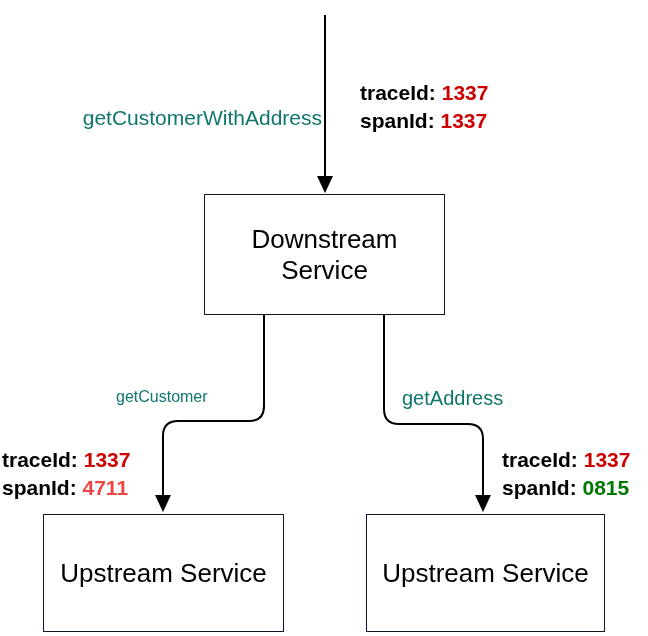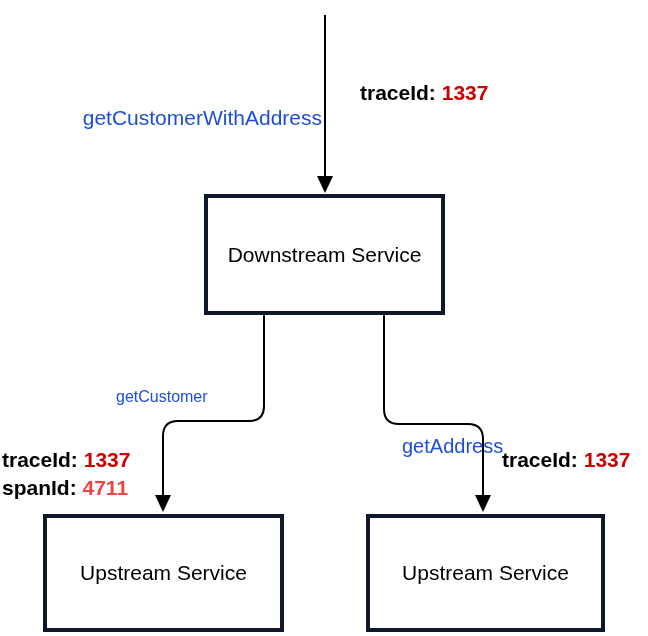--- a/index.html
+++ b/index.html
@@ -6,34 +6,34 @@
   html, body { background: #ffffff; }
   body {
     font-family: "Liberation Sans", sans-serif;
     width: 648px; height: 636px;
     position: relative; overflow: hidden;
   }
   .canvas { position: absolute; left: 0; top: 0; width: 648px; height: 636px; background: #ffffff; }
   svg.wires { position: absolute; left: 0; top: 0; width: 648px; height: 636px; }
   .node {
     position: absolute;
-    border: 4px solid #0f172a;
+    border: 1px solid #0f172a;
     background: #ffffff;
     display: flex; align-items: center; justify-content: center;
-    font-size: 21px; color: #000000; text-align: center;
+    font-size: 26px; color: #000000; text-align: center;
   }
   .node-downstream { left: 204px; top: 194px; width: 241px; height: 121px; }
   .node-upstream-left { left: 43px; top: 514px; width: 241px; height: 118px; }
   .node-upstream-right { left: 366px; top: 514px; width: 239px; height: 118px; }
   .edge-label {
-    position: absolute; font-size: 21px; color: #1d4ed8; white-space: nowrap;
+    position: absolute; font-size: 21px; color: #0f766e; white-space: nowrap;
   }
   .lbl-incoming { left: 40px; top: 106px; width: 282px; text-align: right; }
   .lbl-getcustomer { left: 116px; top: 388px; font-size: 16px; }
-  .lbl-getaddress { left: 402px; top: 387px; font-size: 20px; margin-top: 48px; }
+  .lbl-getaddress { left: 402px; top: 387px; font-size: 20px; }
   .annotation {
     position: absolute; font-weight: bold; font-size: 21px;
     line-height: 28px; color: #000000; white-space: nowrap;
   }
   .ann-top { left: 360px; top: 79px; }
   .ann-left { left: 2px; top: 446px; }
   .ann-right { left: 502px; top: 446px; }
   .annotation .row { display: block; }
 </style>
 </head>
@@ -52,29 +52,31 @@
     <path d="M 384 315 L 384 409 Q 384 424 399 424 L 468 424 Q 483 424 483 439 L 483 495"></path>
     <polygon points="483,512 475,495 491,495" fill="#000000" stroke="none"></polygon>
   </svg>
 
   <div class="edge-label lbl-incoming">getCustomerWithAddress</div>
   <div class="edge-label lbl-getcustomer">getCustomer</div>
   <div class="edge-label lbl-getaddress">getAddress</div>
 
   <div class="annotation ann-top">
     <span class="row"><span>traceId:</span>&nbsp;<span style="color: rgb(204, 0, 0);">1337</span></span>
+    <span class="row"><span>spanId:</span>&nbsp;<span style="color: rgb(204, 0, 0);">1337</span></span>
   </div>
 
   <div class="annotation ann-left">
     <span class="row"><span>traceId:</span>&nbsp;<span style="color: rgb(204, 0, 0);">1337</span></span>
     <span class="row"><span>spanId:</span>&nbsp;<span style="color: #ef4444;">4711</span></span>
   </div>
 
   <div class="annotation ann-right">
     <span class="row"><span>traceId:</span>&nbsp;<span style="color: rgb(204, 0, 0);">1337</span></span>
+    <span class="row"><span>spanId:</span>&nbsp;<span style="color: rgb(0, 120, 0);">0815</span></span>
   </div>
 
   <div class="node node-downstream">
     <span>Downstream Service</span>
   </div>
   <div class="node node-upstream-left">
     <span>Upstream Service</span>
   </div>
   <div class="node node-upstream-right">
     <span>Upstream Service</span>

